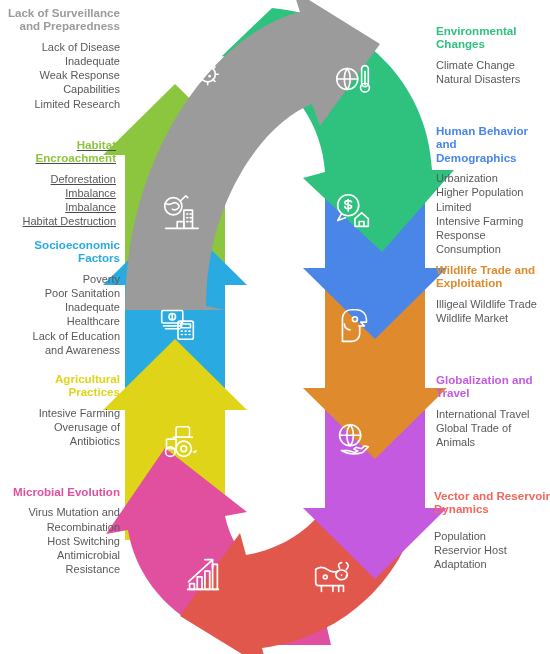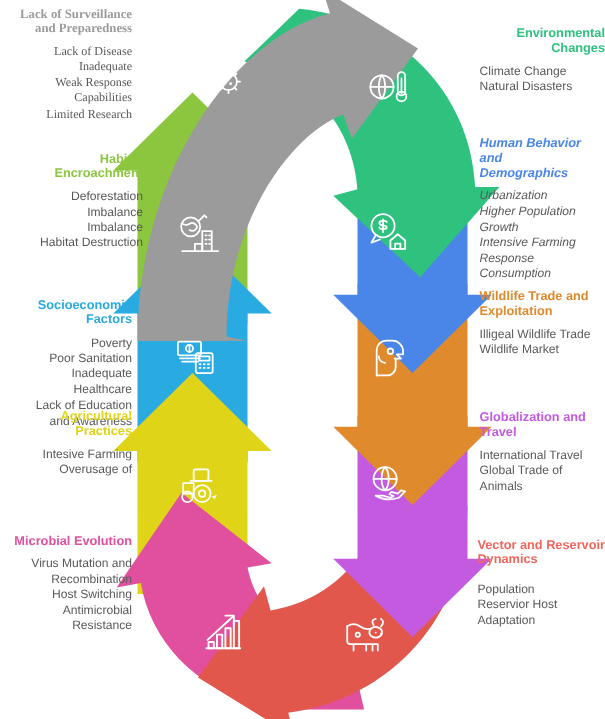--- a/index.html
+++ b/index.html
@@ -184,48 +184,48 @@
       <circle cx="16" cy="17" r="9"></circle>
       <path d="M8 14 q4 2 7 0 q3 -2 6 1 q2 2 0 4 q-3 3 -6 1"></path>
       <path d="M24 11 l5 -5 M29 6 l2 2"></path>
       <path d="M27 40 v-19 h9 v19"></path>
       <path d="M30 25 h1.2 M33.5 25 h1.2 M30 29 h1.2 M33.5 29 h1.2 M30 33 h1.2 M33.5 33 h1.2"></path>
       <path d="M20 40 v-7 h7 v7"></path>
       <path d="M8 40 h34"></path>
     </svg>
   </div>
 
-  <div class="block left" style="left:4px;top:6px;width:116px;font-family:Liberation Serif, serif;">
+  <div class="block left" style="left:4px;top:6px;width:116px;">
     <div class="heading" style="color:#9b9b9b;">
       <div>Lack of Surveillance</div>
       <div>and Preparedness</div>
     </div>
     <div class="items">
       <div>Lack of Disease</div>
       <div>Inadequate</div>
       <div>Weak Response</div>
       <div>Capabilities</div>
       <div>Limited Research</div>
     </div>
   </div>
 
-  <div class="block left" style="left:14px;top:138px;width:116px;">
+  <div class="block left" style="left:0;top:138px;width:116px;text-decoration:underline;">
     <div class="heading" style="color:#8cc63e;">
       <div>Habitat</div>
       <div>Encroachment</div>
     </div>
     <div class="items">
       <div>Deforestation</div>
       <div>Imbalance</div>
       <div>Imbalance</div>
       <div>Habitat Destruction</div>
     </div>
   </div>
 
-  <div class="block left" style="left:4px;top:238px;width:116px;margin-top:33px;">
+  <div class="block left" style="left:4px;top:238px;width:116px;">
     <div class="heading" style="color:#29abe2;">
       <div>Socioeconomic</div>
       <div>Factors</div>
     </div>
     <div class="items">
       <div>Poverty</div>
       <div>Poor Sanitation</div>
       <div>Inadequate</div>
       <div>Healthcare</div>
       <div>Lack of Education</div>
@@ -234,56 +234,57 @@
   </div>
 
   <div class="block left" style="left:4px;top:372px;width:116px;">
     <div class="heading" style="color:#e0d419;">
       <div>Agricultural</div>
       <div>Practices</div>
     </div>
     <div class="items">
       <div>Intesive Farming</div>
       <div>Overusage of</div>
+      <div>Antibiotics</div>
     </div>
   </div>
 
   <div class="block left" style="left:2px;top:485px;width:118px;">
     <div class="heading" style="color:#e0509e;">
       <div>Microbial Evolution</div>
     </div>
     <div class="items">
       <div>Virus Mutation and</div>
       <div>Recombination</div>
       <div>Host Switching</div>
       <div>Antimicrobial</div>
       <div>Resistance</div>
     </div>
   </div>
 
   <div class="block right" style="left:436px;top:24px;width:114px;">
-    <div class="heading" style="color:#2ec27e;text-align:right;">
+    <div class="heading" style="color:#2ec27e;">
       <div>Environmental</div>
       <div>Changes</div>
     </div>
     <div class="items">
       <div>Climate Change</div>
       <div>Natural Disasters</div>
     </div>
   </div>
 
-  <div class="block right" style="left:436px;top:124px;width:114px;font-style:italic;">
+  <div class="block right" style="left:436px;top:124px;width:114px;">
     <div class="heading" style="color:#4a86e8;">
       <div>Human Behavior and</div>
       <div>Demographics</div>
     </div>
     <div class="items">
       <div>Urbanization</div>
       <div>Higher Population</div>
-      <div>Growth</div>
+      <div>Limited</div>
       <div>Intensive Farming</div>
       <div>Response</div>
       <div>Consumption</div>
     </div>
   </div>
 
   <div class="block right" style="left:436px;top:263px;width:114px;">
     <div class="heading" style="color:#e08a2e;">
       <div>Wildlife Trade and</div>
       <div>Exploitation</div>

